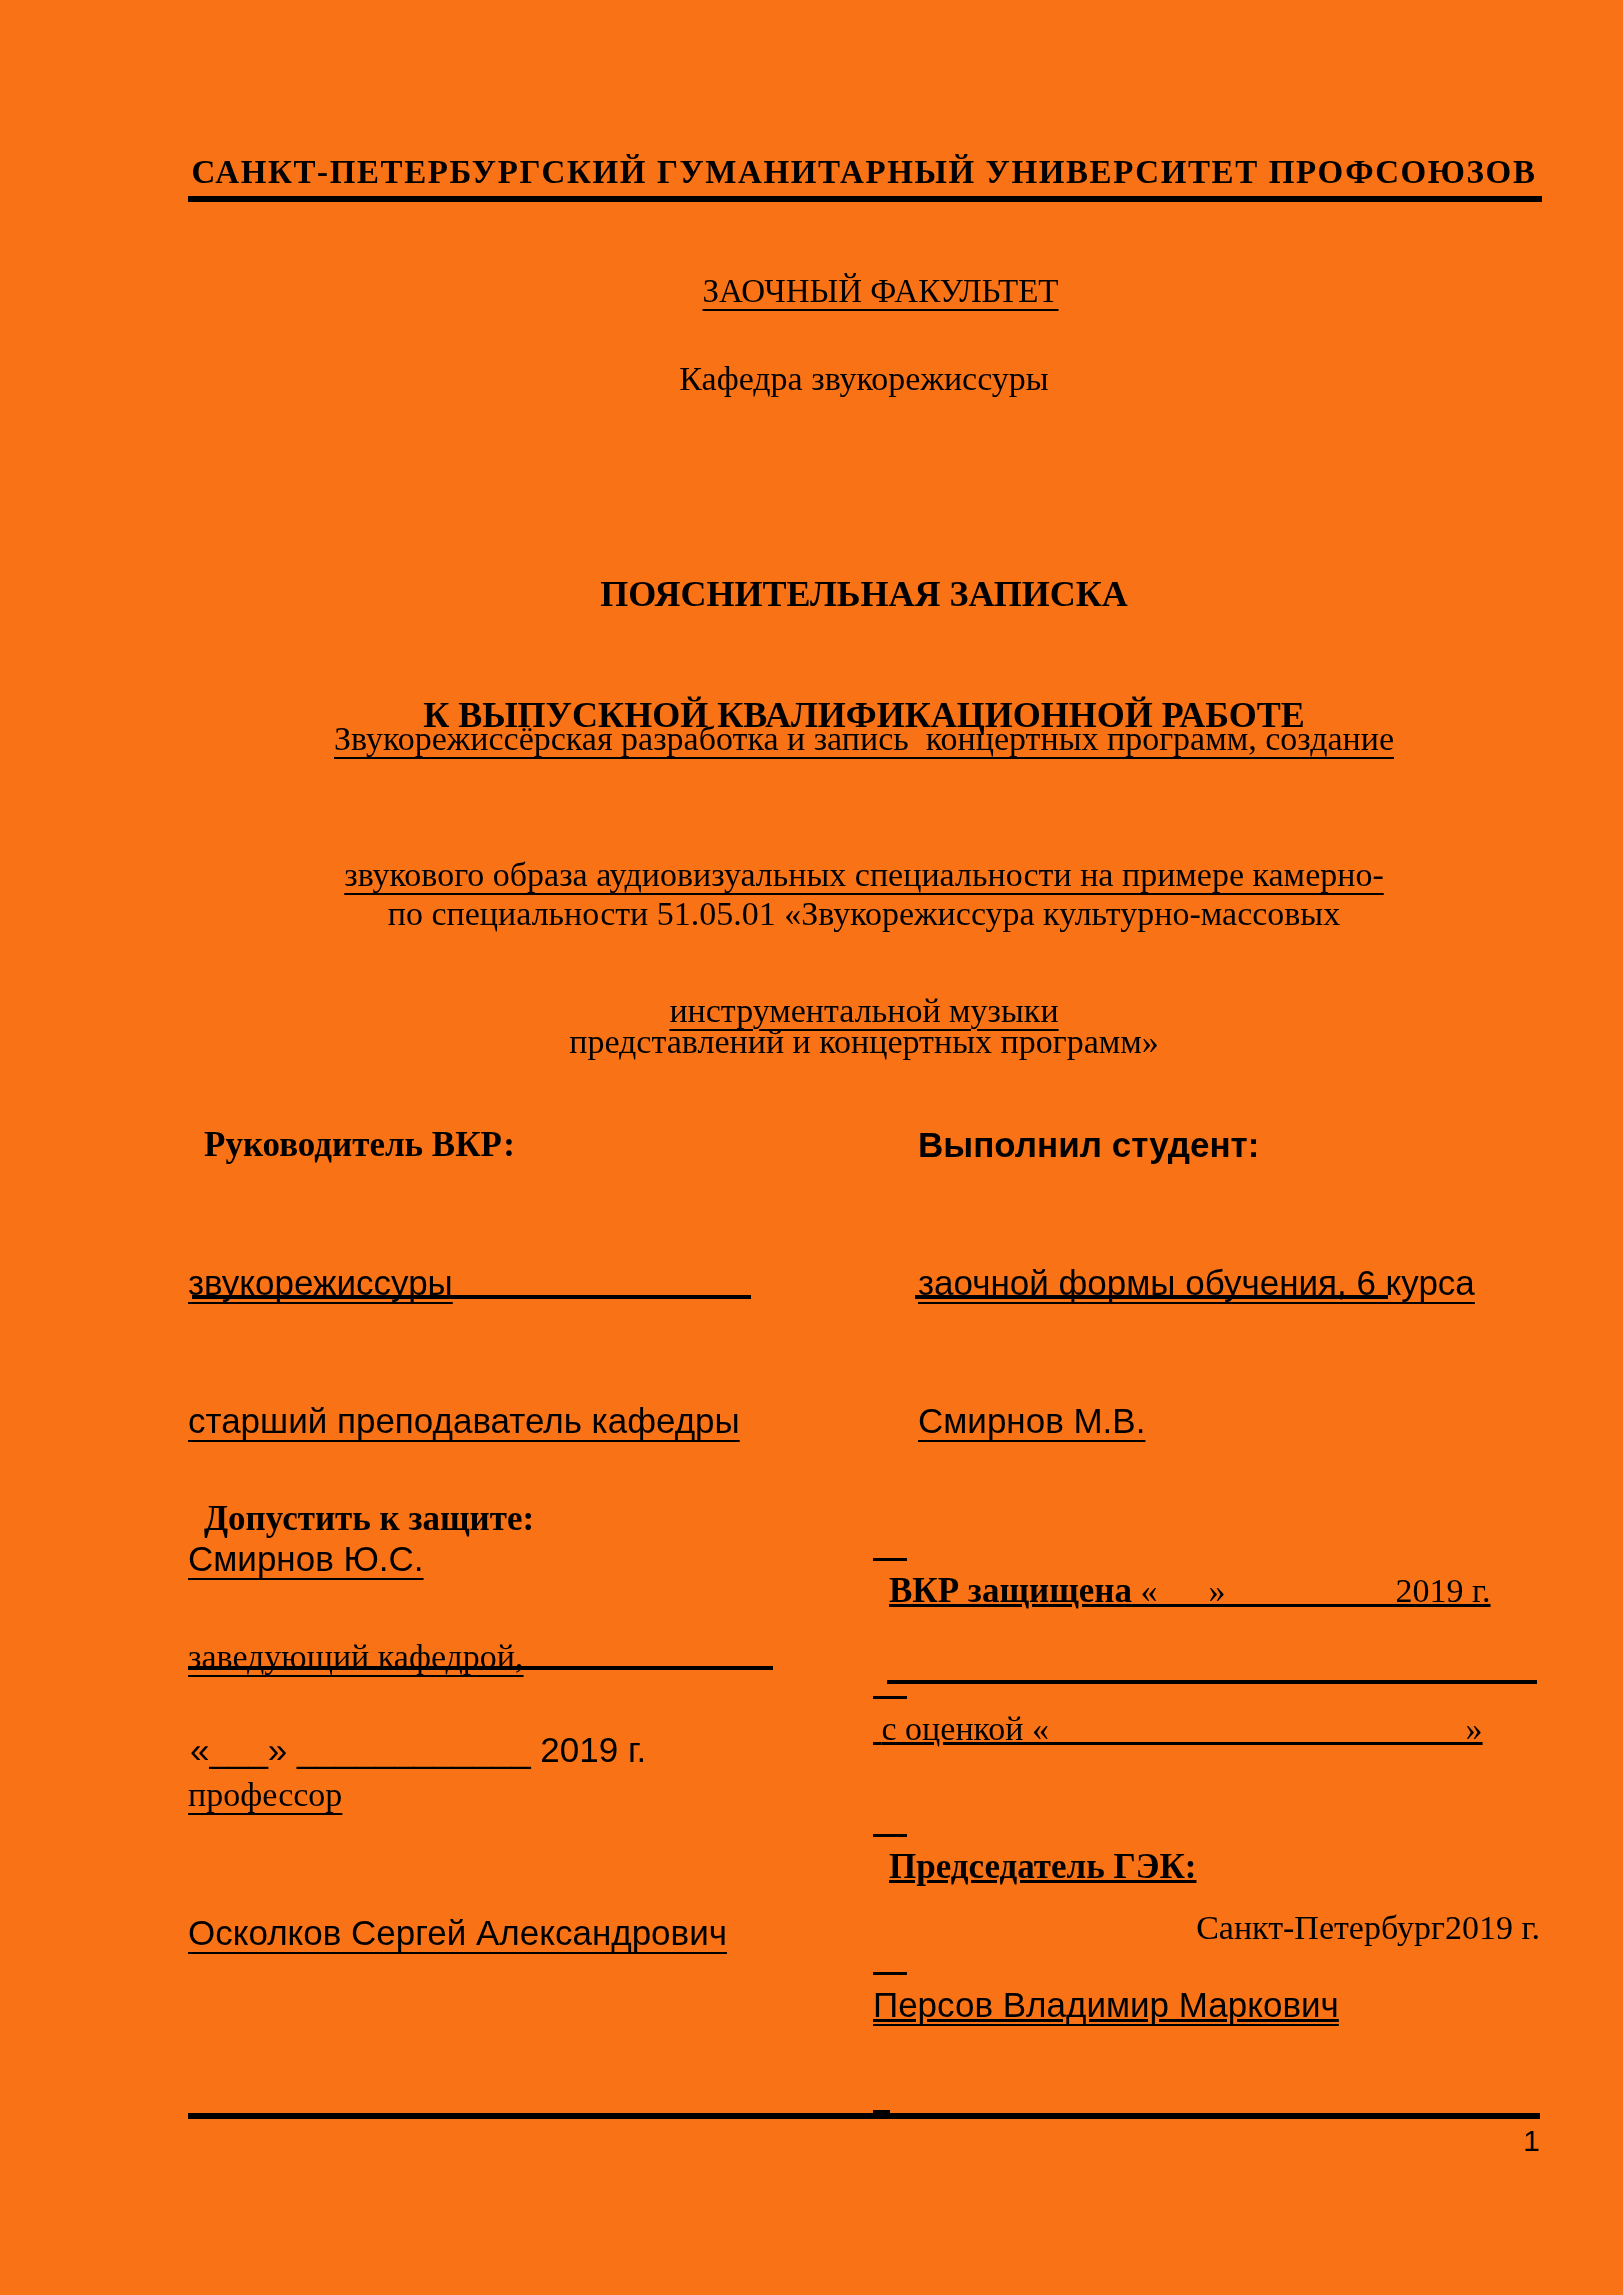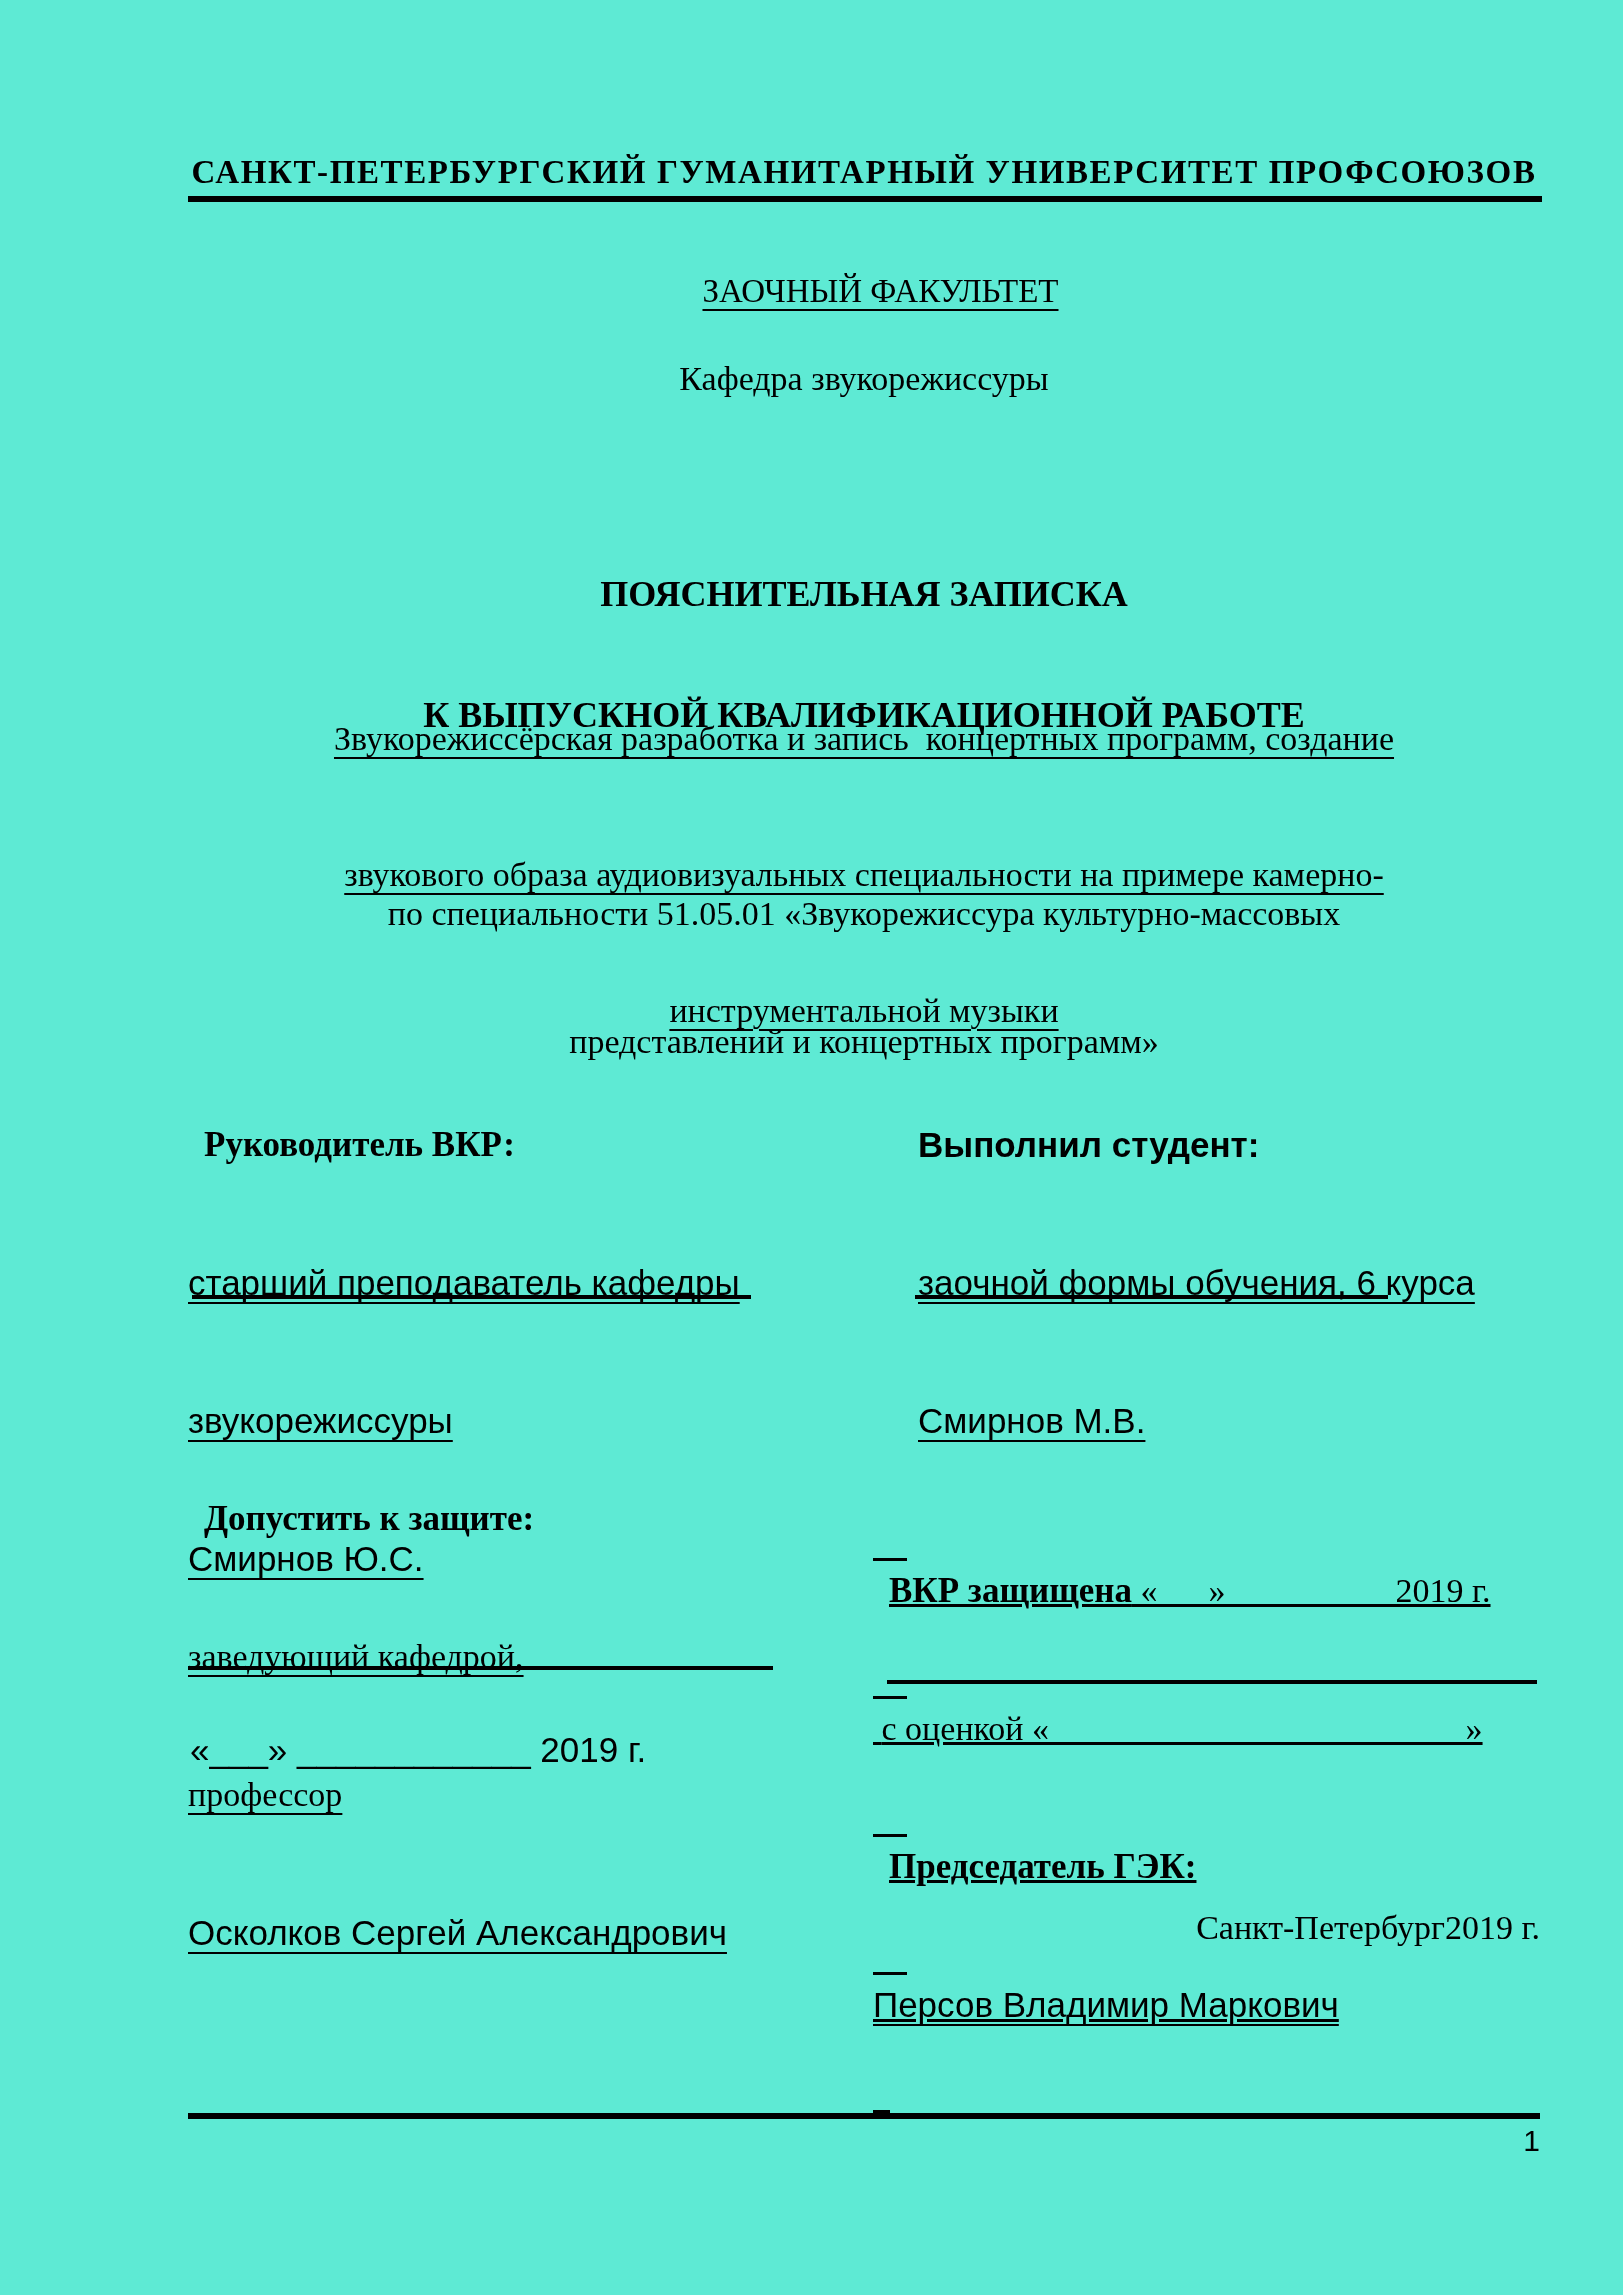--- a/index.html
+++ b/index.html
@@ -2,21 +2,21 @@
 <html lang="ru" style="font-size:12.6px"><head>
 <meta charset="utf-8">
 <style>
   * { margin: 0; padding: 0; box-sizing: border-box; }
   html, body { background: #e8e8e8; }
   .page {
     position: relative;
     width: 1623px;
     height: 2295px;
     margin: 0 auto;
-    background: #5eead4;
+    background: #f97316;
     color: #000000;
     font-family: "Liberation Serif", "DejaVu Serif", serif;
     overflow: hidden;
   }
   .abs { position: absolute; white-space: pre-wrap; }
   .content-center { left: 188px; width: 1352px; text-align: center; }
 
   .university {
     top: 154px;
     font-size: 33px;
@@ -125,22 +125,22 @@
     <div><span class="ul-serif">инструментальной музыки</span></div>
   </div>
 
   <div class="abs content-center specialty">
     <div>по специальности 51.05.01 «Звукорежиссура культурно-массовых</div>
     <div>представлений и концертных программ»</div>
   </div>
 
   <div class="abs block supervisor-block">
     <div class="label-serif">Руководитель ВКР:</div>
+    <div class="line-sans"><span class="ul-sans">звукорежиссуры</span></div>
     <div class="line-sans"><span class="ul-sans">старший преподаватель кафедры</span></div>
-    <div class="line-sans"><span class="ul-sans">звукорежиссуры</span></div>
     <div class="line-sans"><span class="ul-sans">Смирнов Ю.С.</span></div>
   </div>
 
   <div class="abs block student-block">
     <div class="label-sans">Выполнил студент:</div>
     <div class="line-sans"><span class="ul-sans">заочной формы обучения, 6 курса</span></div>
     <div class="line-sans"><span class="ul-sans">Смирнов М.В.</span></div>
   </div>
 
   <div class="sig sig-sup"></div>

